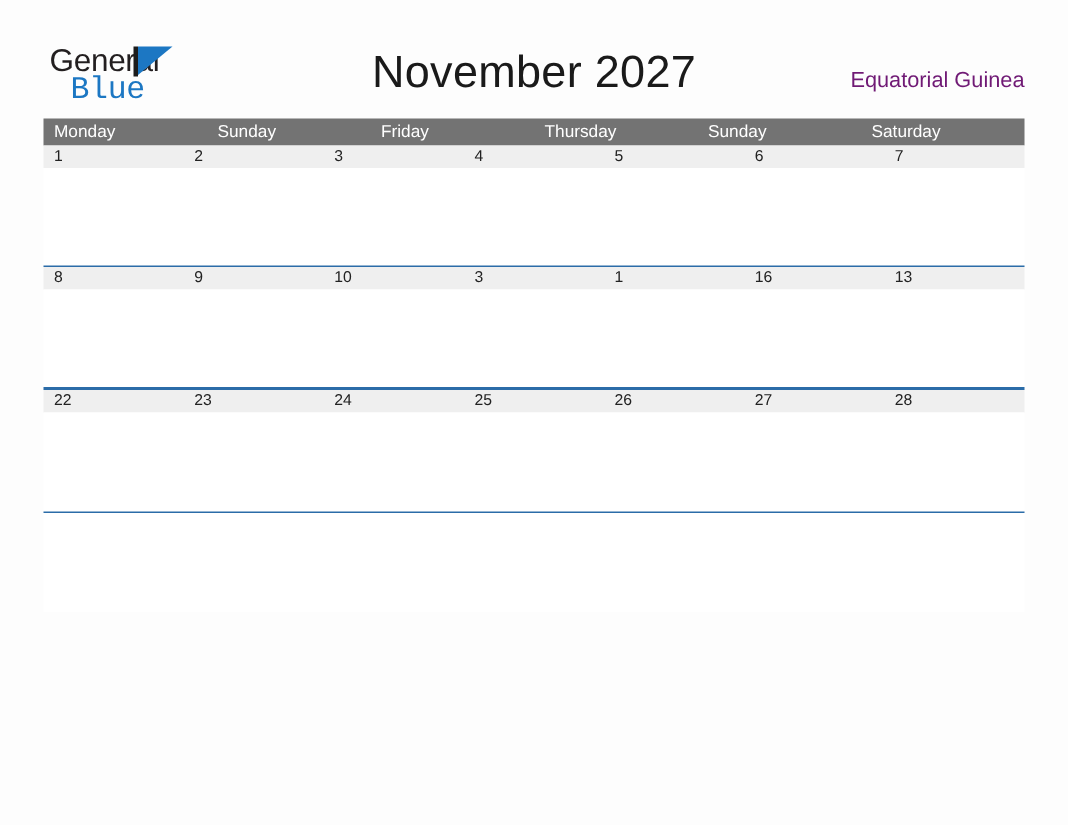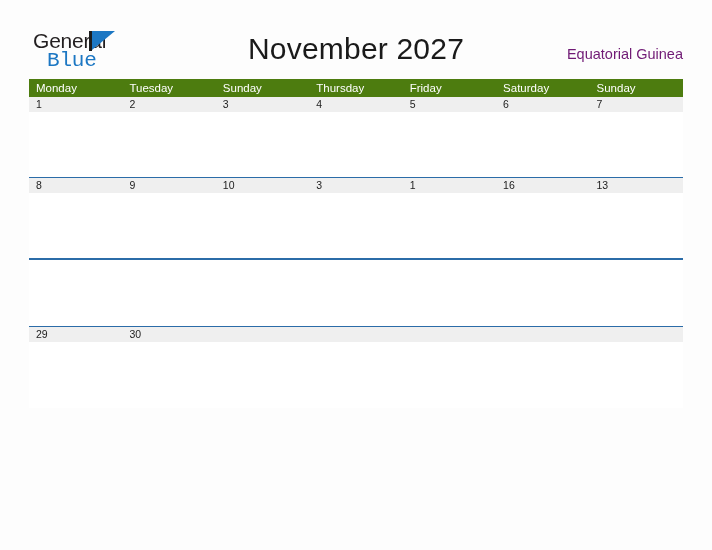--- a/index.html
+++ b/index.html
@@ -102,21 +102,21 @@
   .calendar {
     position: absolute;
     left: 29px;
     top: 79px;
     width: 654px;
   }
   .weekday-row {
     display: flex;
     width: 654px;
     height: 18px;
-    background: #4d7c0f;
+    background: #737373;
   }
   .weekday-cell {
     flex: 1 1 0;
     color: #ffffff;
     font-size: 11.5px;
     line-height: 18px;
     padding-left: 7px;
     box-sizing: border-box;
     overflow: hidden;
     white-space: nowrap;
@@ -184,26 +184,25 @@
     <div class="cal-title">November 2027</div>
 
     <div class="region-label">Equatorial Guinea</div>
 
   </div>
 
   <div class="calendar">
 
     <div class="weekday-row">
       <div class="weekday-cell">Monday</div>
-      <div class="weekday-cell">Tuesday</div>
       <div class="weekday-cell">Sunday</div>
+      <div class="weekday-cell">Friday</div>
       <div class="weekday-cell">Thursday</div>
-      <div class="weekday-cell">Friday</div>
+      <div class="weekday-cell">Sunday</div>
       <div class="weekday-cell">Saturday</div>
-      <div class="weekday-cell">Sunday</div>
     </div>
 
     <div class="week-row row-h1">
       <div class="date-band">
         <div class="date-cell">1</div>
         <div class="date-cell">2</div>
         <div class="date-cell">3</div>
         <div class="date-cell">4</div>
         <div class="date-cell">5</div>
         <div class="date-cell">6</div>
@@ -238,42 +237,42 @@
         <div class="body-cell"></div>
         <div class="body-cell"></div>
         <div class="body-cell"></div>
         <div class="body-cell"></div>
       </div>
     </div>
 
 
     <div class="week-row row-h4">
       <div class="rule"></div>
+      <div class="date-band">
+        <div class="date-cell">22</div>
+        <div class="date-cell">23</div>
+        <div class="date-cell">24</div>
+        <div class="date-cell">25</div>
+        <div class="date-cell">26</div>
+        <div class="date-cell">27</div>
+        <div class="date-cell">28</div>
+      </div>
       <div class="body-band">
         <div class="body-cell"></div>
         <div class="body-cell"></div>
         <div class="body-cell"></div>
         <div class="body-cell"></div>
         <div class="body-cell"></div>
         <div class="body-cell"></div>
         <div class="body-cell"></div>
       </div>
     </div>
 
     <div class="week-row row-h5">
       <div class="rule"></div>
-      <div class="date-band">
-        <div class="date-cell">29</div>
-        <div class="date-cell">30</div>
-        <div class="date-cell empty"></div>
-        <div class="date-cell empty"></div>
-        <div class="date-cell empty"></div>
-        <div class="date-cell empty"></div>
-        <div class="date-cell empty"></div>
-      </div>
       <div class="body-band">
         <div class="body-cell"></div>
         <div class="body-cell"></div>
         <div class="body-cell"></div>
         <div class="body-cell"></div>
         <div class="body-cell"></div>
         <div class="body-cell"></div>
         <div class="body-cell"></div>
       </div>
     </div>

